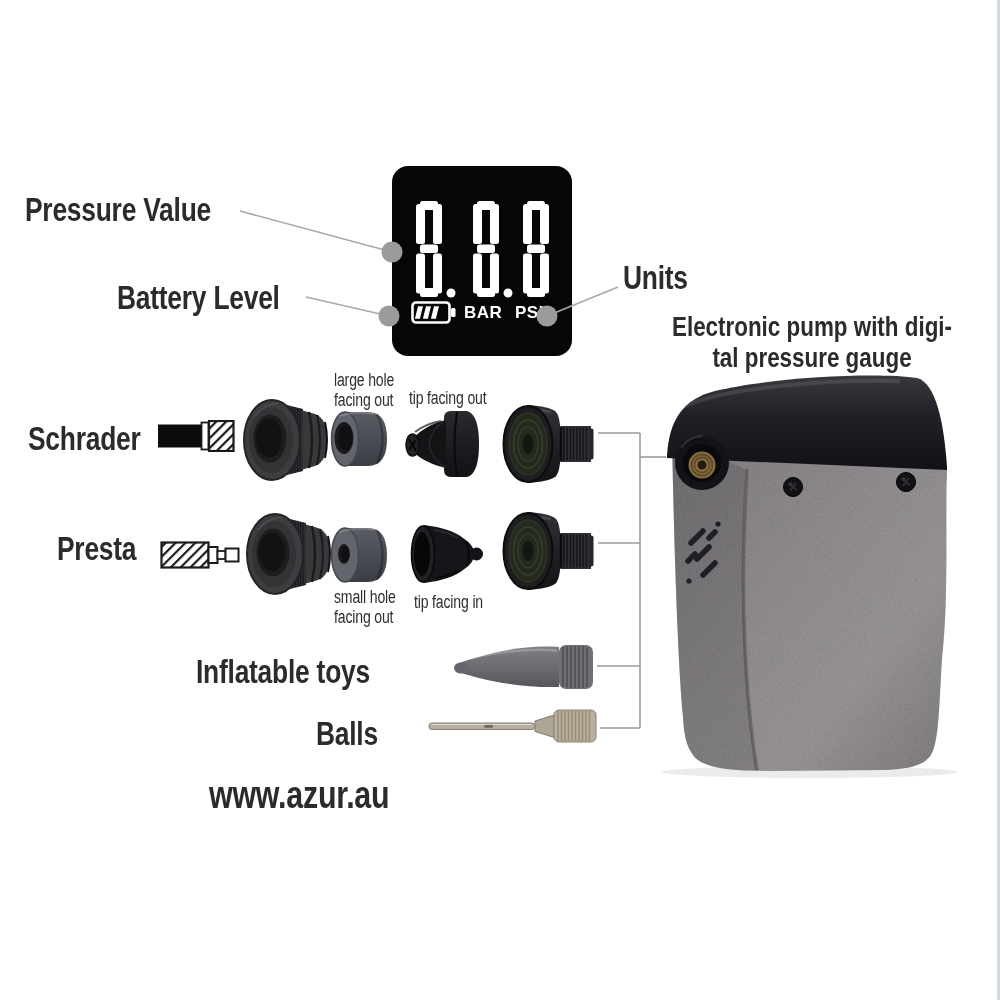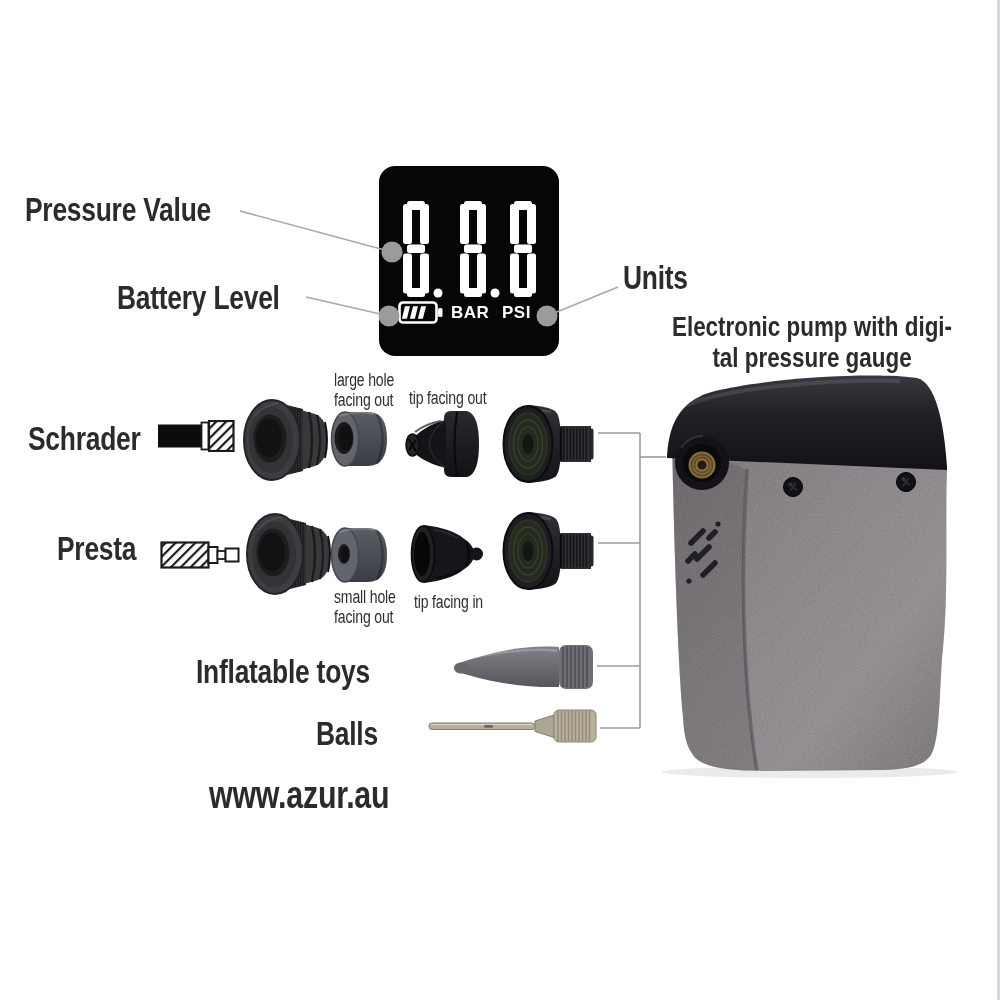--- a/index.html
+++ b/index.html
@@ -19,21 +19,21 @@
   .overlay{position:absolute;left:0;top:0;width:1000px;height:1000px;pointer-events:none;z-index:6;}
   .edge-line{position:absolute;left:997px;top:0;width:3px;height:1000px;background:#d3d9dc;z-index:7;}
   .sr{position:absolute;width:1px;height:1px;overflow:hidden;clip-path:inset(50%);}
   svg{display:block;}
 </style>
 </head>
 <body>
 
 <div class="stage">
 
-  <div class="abs" style="left:379px;top:166px;width:180px;height:240px;z-index:2">
+  <div class="abs" style="left:392px;top:166px;width:180px;height:240px;z-index:2">
     <span class="sr">8.8.8</span>
     <svg width="180" height="190" viewBox="0 0 180 190">
       <rect x="0" y="0" width="180" height="190" rx="16" fill="#060606"></rect>
 
       <g fill="#ffffff">
         <g transform="translate(24,35)">
           <rect x="4" y="0" width="18" height="9" rx="2.5"></rect>
             <rect x="0" y="3" width="9" height="40" rx="2.5"></rect>
           <rect x="17" y="3" width="9" height="40" rx="2.5"></rect>
             <rect x="4" y="43.5" width="18" height="8.5" rx="2.5"></rect>

